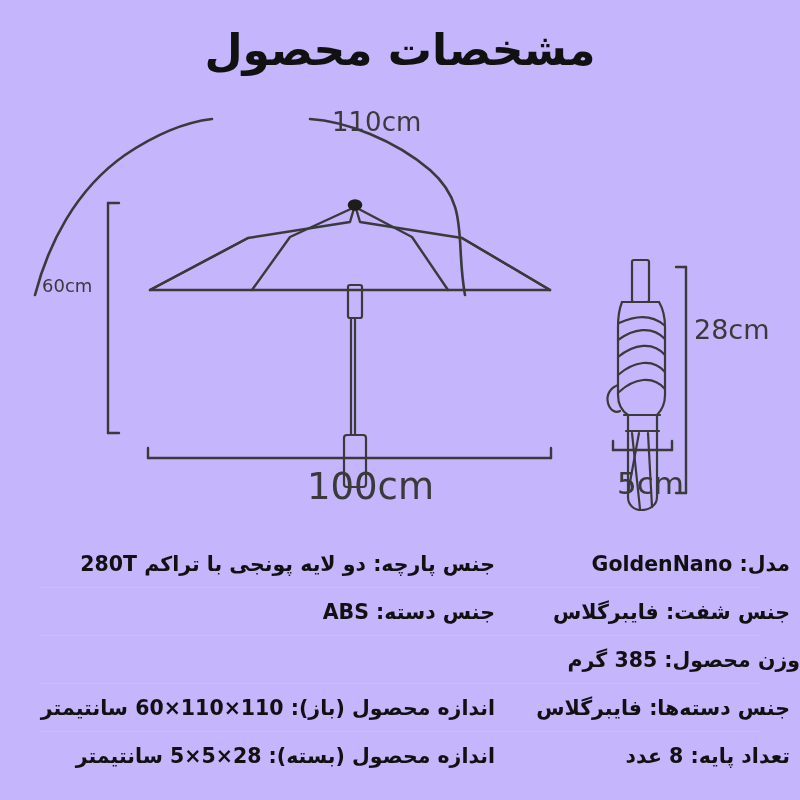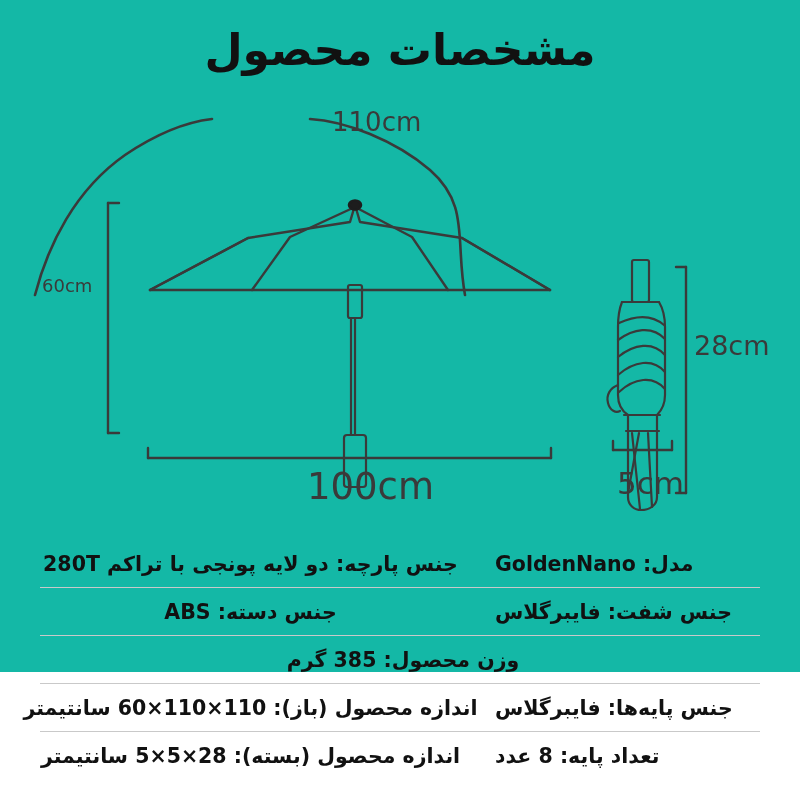--- a/index.html
+++ b/index.html
@@ -8,22 +8,22 @@
     width: 800px;
     height: 800px;
     background: #ffffff;
     font-family: "DejaVu Sans", "Liberation Sans", sans-serif;
     overflow: hidden;
   }
 
   #page {
     position: relative;
     width: 800px;
-    height: 672px;
-    background: #14b8a6;
+    height: 800px;
+    background: #c4b5fd;
   }
 
   
   .title {
     position: absolute;
     top: 22px;
     left: 0;
     width: 800px;
     text-align: center;
     font-size: 44px;
@@ -47,21 +47,21 @@
   .dim-label {
     position: absolute;
     font-family: "DejaVu Sans", "Liberation Sans", sans-serif;
     color: #3a3a3a;
     font-size: 27px;
     white-space: nowrap;
   }
   .lbl-110 { left: 312px; top: 12px; font-size: 26px; margin-left: 20px; }
   .lbl-60  { left: 42px;  top: 180px; font-size: 18px; }
   .lbl-100 { left: 307px; top: 370px; font-size: 37px; }
-  .lbl-28  { left: 694px; top: 235px; font-size: 27px; }
+  .lbl-28  { left: 694px; top: 219px; font-size: 27px; }
   .lbl-5   { left: 617px; top: 370px; font-size: 31px; }
 
   
   .specs {
     position: absolute;
     left: 0;
     top: 540px;
     width: 800px;
     direction: rtl;
   }
@@ -85,26 +85,26 @@
   .cell {
     font-size: 20.5px;
     font-weight: bold;
     color: #111111;
     direction: rtl;
     white-space: nowrap;
     line-height: 1.2;
   }
   .cell-right {
     width: 305px;
-    text-align: left;
+    text-align: right;
     padding-right: 10px;
   }
   .cell-left {
     flex: 1;
-    text-align: center;
+    text-align: right;
     padding-left: 6px;
   }
 </style>
 </head>
 <body>
 
 <div id="page">
 
   <div class="title">مشخصات محصول</div>
 
@@ -226,21 +226,21 @@
       <div class="cell cell-left">جنس دسته: ABS</div>
       <div class="divider"></div>
     </div>
 
     <div class="spec-row">
       <div class="cell cell-left">وزن محصول:  385 گرم</div>
       <div class="divider"></div>
     </div>
 
     <div class="spec-row">
-      <div class="cell cell-right">جنس پایه‌ها: فایبرگلاس</div>
+      <div class="cell cell-right">جنس دسته‌ها: فایبرگلاس</div>
       <div class="cell cell-left">اندازه محصول (باز): 110×110×60 سانتیمتر</div>
       <div class="divider"></div>
     </div>
 
     <div class="spec-row last">
       <div class="cell cell-right">تعداد پایه: 8 عدد</div>
       <div class="cell cell-left">اندازه محصول (بسته): 28×5×5 سانتیمتر</div>
 
     </div>
 

